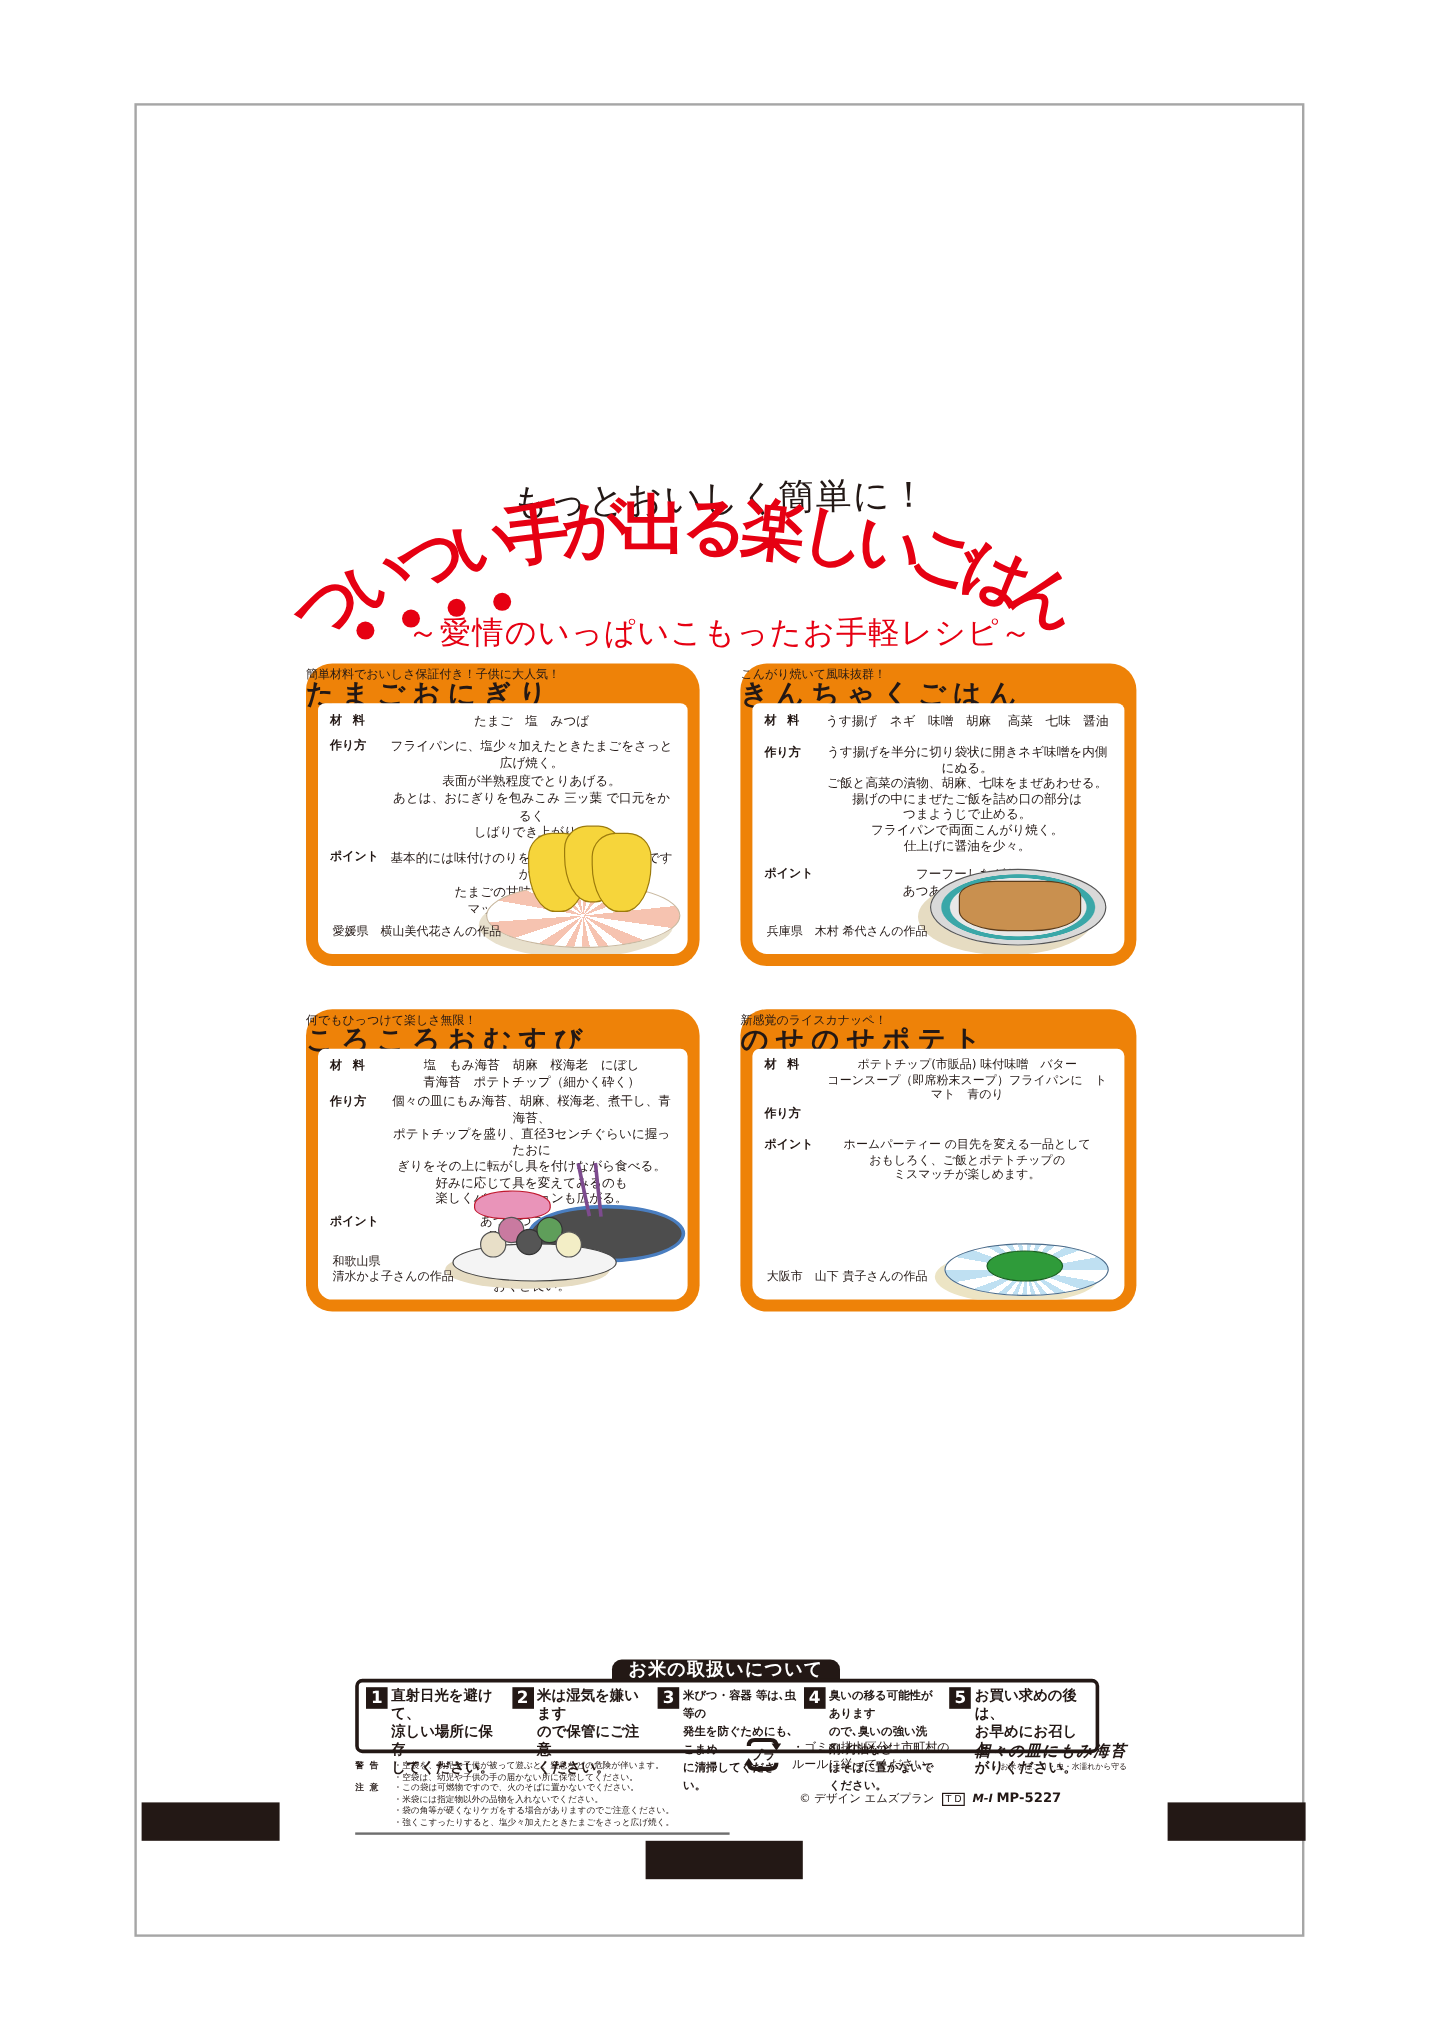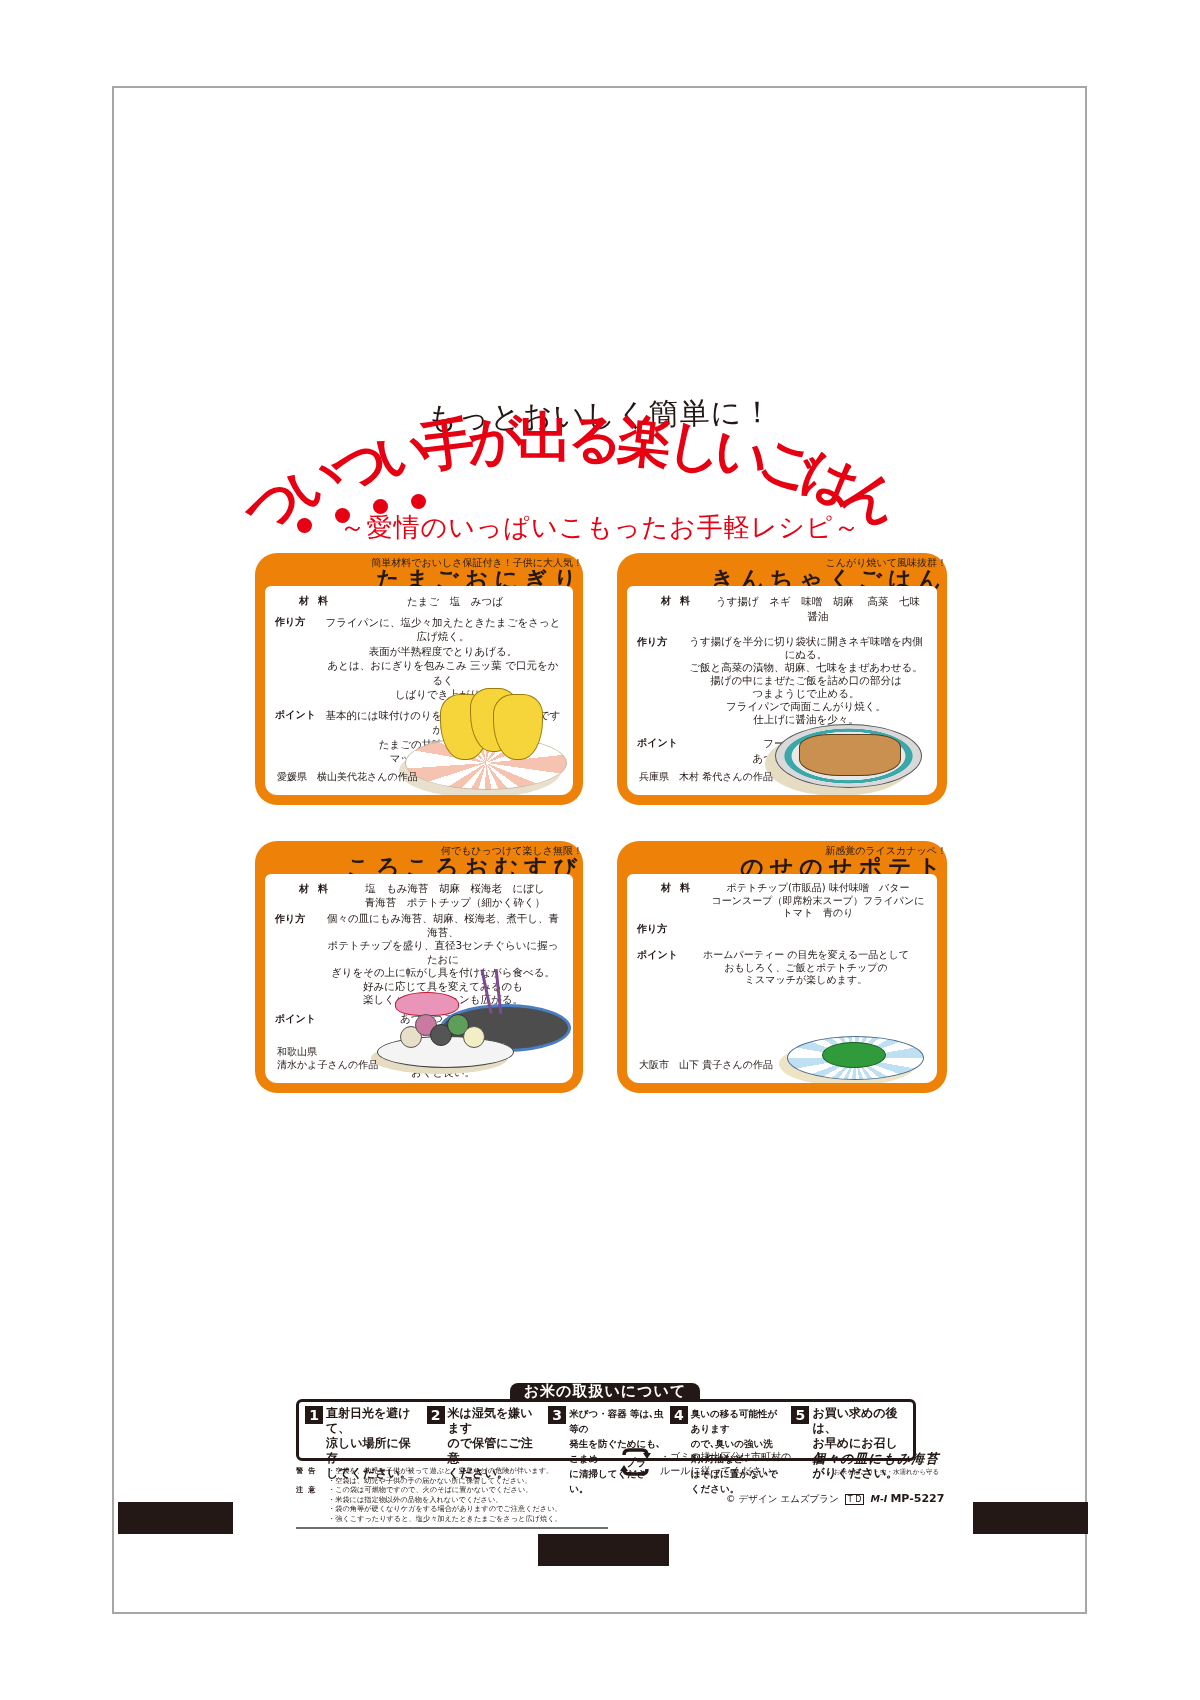--- a/index.html
+++ b/index.html
@@ -13,29 +13,29 @@
                   font-size:30px; color:#231815; letter-spacing:1px; transform:rotate(-1deg); }
   .main-title { position:absolute; left:250px; top:420px; width:700px; height:130px; }
   .main-title span { position:absolute; color:#e60012; font-size:54px; font-weight:bold;
                      font-family:"DejaVu Sans", sans-serif; line-height:1; }
   .dot { position:absolute; width:15px; height:15px; border-radius:50%; background:#e60012; }
   .tagline { position:absolute; left:0; width:1200px; top:510px; text-align:center;
              font-size:26px; color:#e60012; letter-spacing:1px; }
 
   
   .card { position:absolute; background:#ee8208; border-radius:22px; box-sizing:border-box; }
-  .card-head { position:relative; height:30px; text-align:right; }
+  .card-head { position:relative; height:30px; text-align:left; }
   .card-catch { display:block; font-size:10px; color:#231815; padding-top:4px; line-height:11px; }
   .card-title { display:block; font-size:23px; font-weight:bold; color:#231815; letter-spacing:6px; line-height:22px; }
   .card-body { position:absolute; left:10px; right:10px; top:33px; bottom:10px;
                background:#fff; border-radius:6px 6px 12px 12px; padding:8px 10px;
                font-size:10.5px; line-height:14.5px; color:#231815; overflow:hidden; }
   .row { display:flex; margin-bottom:6px; }
   .row .lbl { flex:0 0 48px; font-weight:bold; font-size:10px; letter-spacing:0; }
-  .row .lbl.spaced { letter-spacing:9px;margin-left:24px; }
+  .row .lbl.spaced { letter-spacing:9px; }
   .row .val { flex:1; white-space:pre-line;text-align:center; }
   .credit { position:absolute; left:12px; bottom:12px; font-size:10px; color:#231815; white-space:pre-line; line-height:13px; }
 
   
   .plate { position:absolute; border-radius:50%; }
   .bundle { position:absolute; background:#f6d53b; border:1.5px solid #9c7b0c;
             border-radius:40% 40% 45% 45% / 30% 30% 60% 60%; }
 
   
   .handling-tab { position:absolute; left:510px; top:1383px; width:190px; height:17px;
@@ -54,21 +54,21 @@
           color:#231815; border-bottom:2px solid #6e6e6e; padding-bottom:3px; }
   .warn .wr { display:flex; }
   .warn .wl { flex:0 0 32px; font-weight:bold; letter-spacing:5px; }
 
   .recycle { position:absolute; left:620px; top:1447px; width:32px; height:30px; }
   .recycle-note { position:absolute; left:660px; top:1450px; font-size:10px; line-height:14px;
                   white-space:pre-line; color:#231815; }
   .brand { position:absolute; left:812px; top:1450px; text-align:right; }
   .brand-name { font-size:13px; font-weight:bold; font-style:italic; color:#231815; letter-spacing:1px; }
   .brand-sub { font-size:6.5px; color:#231815; }
-  .copyright { position:absolute; left:726px; top:1492px; font-size:9.5px; color:#231815; }
+  .copyright { position:absolute; left:666px; top:1492px; font-size:9.5px; color:#231815; }
   .copyright b { font-size:11px; }
 
   .reg-mark { position:absolute; background:#231815; }
 </style>
 </head>
 <body>
 
 <div class="frame"></div>
 
 <div class="subtitle-top">もっとおいしく簡単に！</div>

